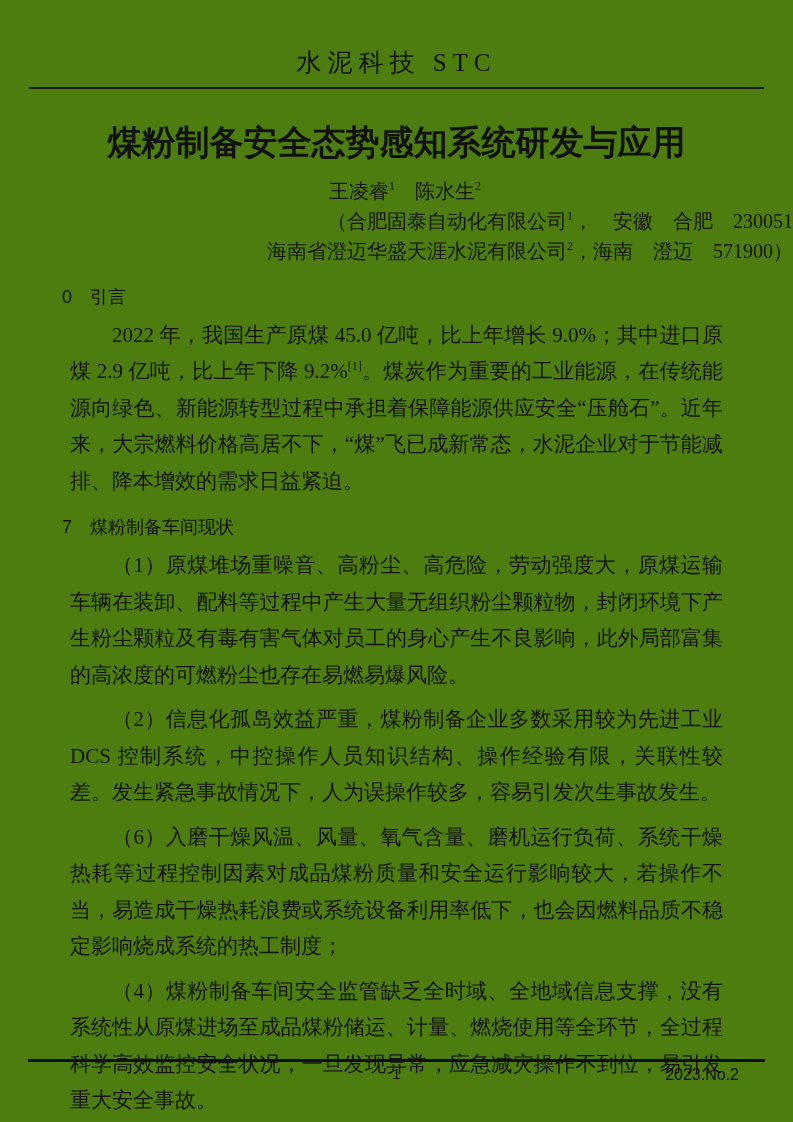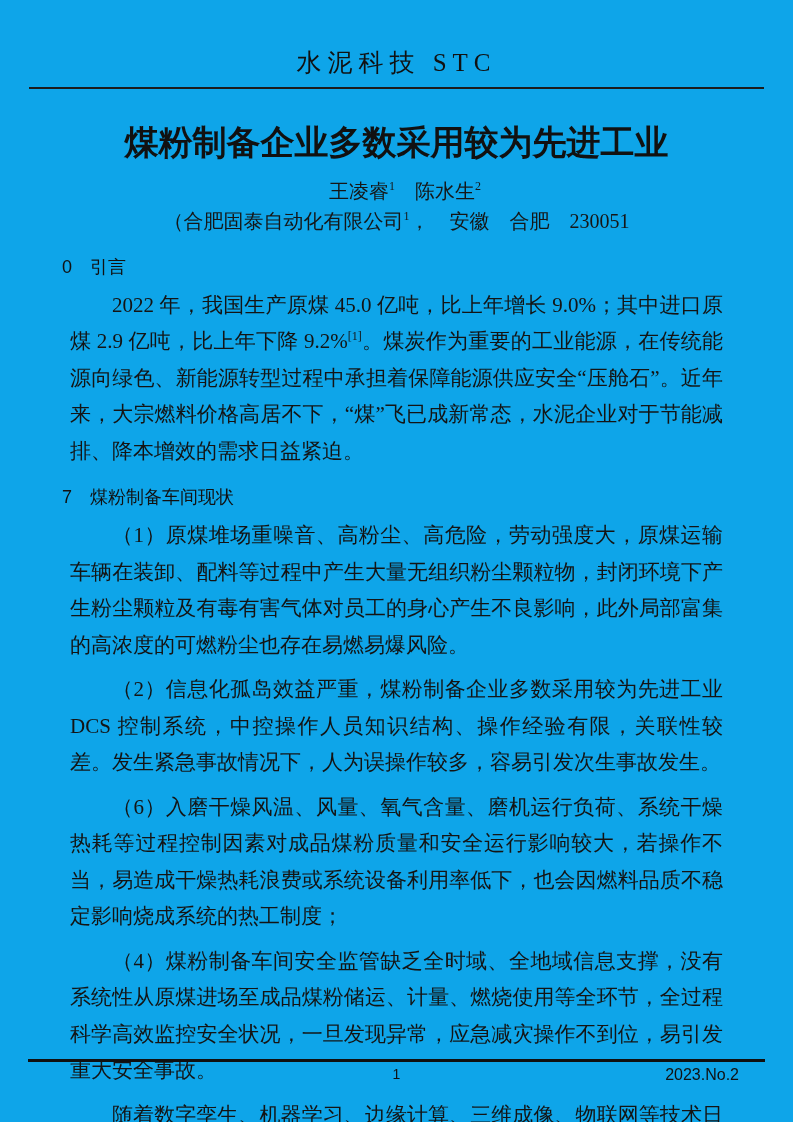--- a/index.html
+++ b/index.html
@@ -1,21 +1,21 @@
 <!DOCTYPE html>
 <html lang="zh"><head>
 <meta charset="utf-8">
 <style>
   html, body { margin: 0; padding: 0; background: #888; }
   .page {
     position: relative;
     width: 793px;
     height: 1122px;
     margin: 0 auto;
-    background: #0ea5e9;
+    background: #4d7c0f;
     color: #1a1a1a;
     font-family: "Liberation Serif", "DejaVu Serif", serif;
     overflow: hidden;
     box-sizing: border-box;
   }
   
   .journal-header {
     padding-top: 46px;
     text-align: center;
     font-size: 25px;
@@ -41,21 +41,21 @@
   }
   .author-line {
     margin-top: 14px;
     text-align: center;
     font-size: 20px;
     color: #161616;
     padding-left: 17px;
   }
   .affil-line {
     margin-top: 3px;
-    text-align: center;
+    text-align: right;
     font-size: 20px;
     line-height: 27px;
     color: #161616;
   }
   sup {
     font-size: 12px;
     vertical-align: super;
     line-height: 0;
   }
   
@@ -112,26 +112,27 @@
 </head>
 <body>
 
 <div class="page">
 
   <div class="journal-header">
     <span>水泥科技 STC</span>
   </div>
   <hr class="header-rule">
 
-  <h1 class="article-title">煤粉制备企业多数采用较为先进工业</h1>
+  <h1 class="article-title">煤粉制备安全态势感知系统研发与应用</h1>
 
   <div class="author-line">王凌睿<sup>1</sup>　陈水生<sup>2</sup></div>
 
   <div class="affil-line">（合肥固泰自动化有限公司<sup>1</sup>，　安徽　合肥　230051</div>
 
+  <div class="affil-line">海南省澄迈华盛天涯水泥有限公司<sup>2</sup>，海南　澄迈　571900）</div>
 
   <div class="content">
 
     <h2 class="section-heading first">0　引言</h2>
 
     <p class="body-para">2022 年，我国生产原煤 45.0 亿吨，比上年增长 9.0%；其中进口原煤 2.9 亿吨，比上年下降 9.2%<sup>[1]</sup>。煤炭作为重要的工业能源，在传统能源向绿色、新能源转型过程中承担着保障能源供应安全“压舱石”。近年来，大宗燃料价格高居不下，“煤”飞已成新常态，水泥企业对于节能减排、降本增效的需求日益紧迫。</p>
 
     <h2 class="section-heading">7　煤粉制备车间现状</h2>
 
     <p class="body-para">（1）原煤堆场重噪音、高粉尘、高危险，劳动强度大，原煤运输车辆在装卸、配料等过程中产生大量无组织粉尘颗粒物，封闭环境下产生粉尘颗粒及有毒有害气体对员工的身心产生不良影响，此外局部富集的高浓度的可燃粉尘也存在易燃易爆风险。</p>

